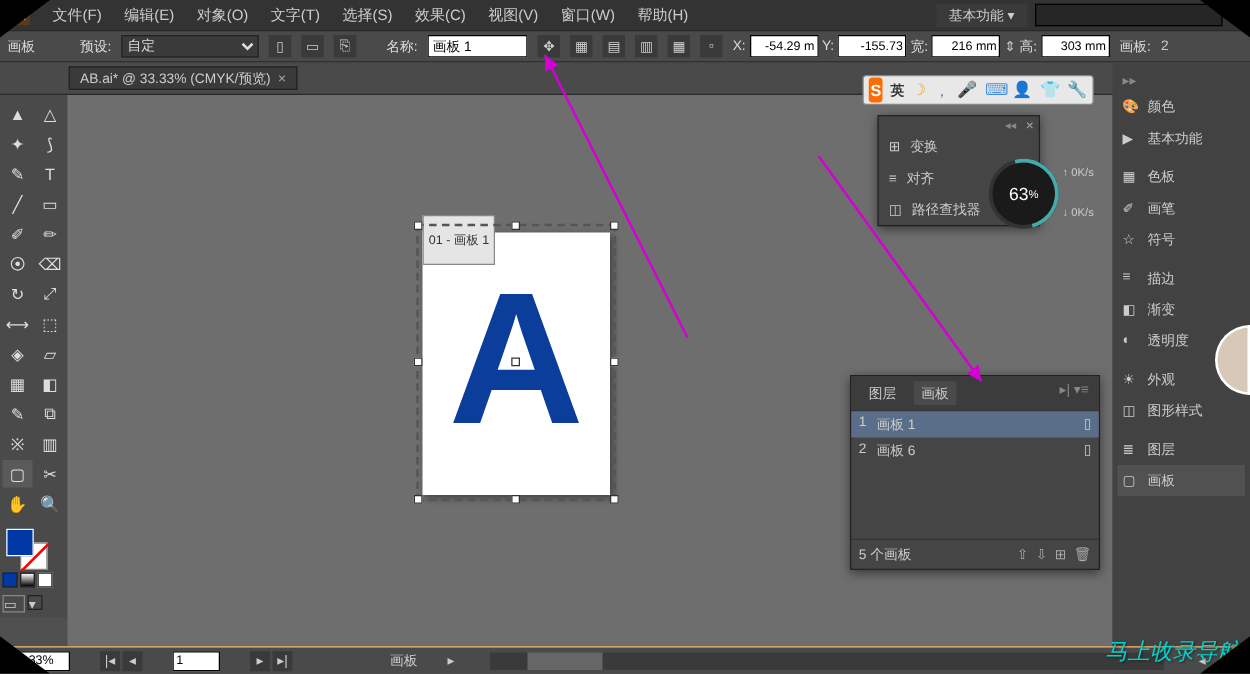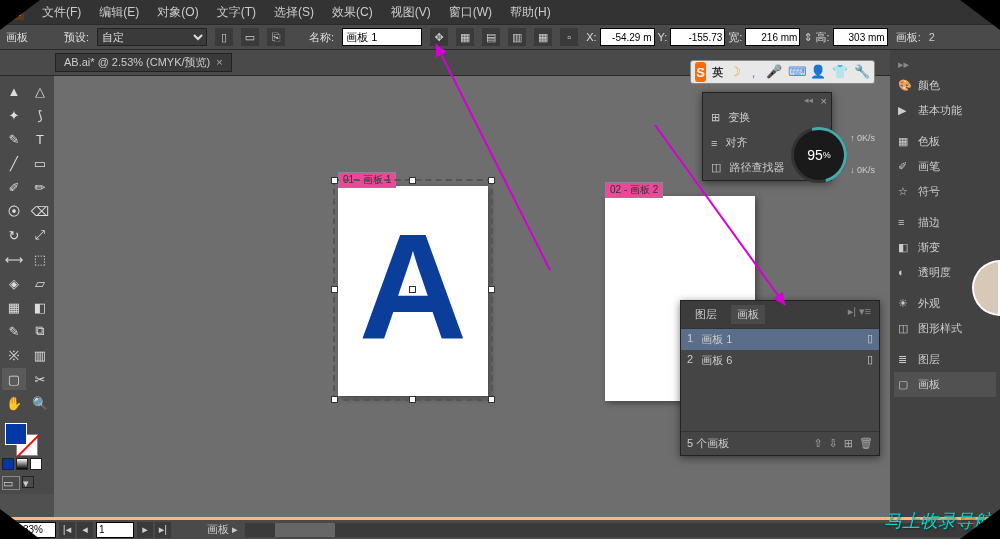--- a/index.html
+++ b/index.html
@@ -25,42 +25,42 @@
 .toolbar .swatch{grid-column:1/3;margin-top:4px;position:relative;height:36px}
 .toolbar .swatch .fg{position:absolute;width:22px;height:22px;background:#0039a6;border:1px solid #fff;left:3px;top:3px}
 .toolbar .swatch .bg{position:absolute;width:22px;height:22px;background:#fff;border:1px solid #888;left:14px;top:14px}
 .toolbar .swatch .bg::after{content:"";position:absolute;width:30px;height:2px;background:red;transform:rotate(-45deg);left:-4px;top:10px}
 .toolbar .mini{display:flex;gap:2px;grid-column:1/3}
 .toolbar .mini div{width:12px;height:12px;border:1px solid #222}
 .canvas{position:absolute;left:54px;top:76px;right:110px;bottom:22px;background:#6e6e6e}
 .artboard{position:absolute;background:#fff;box-shadow:2px 2px 6px rgba(0,0,0,.4)}
 .ab1{left:284px;top:110px;width:150px;height:210px}
 .ab2{left:551px;top:120px;width:150px;height:205px}
-.ablabel{position:absolute;top:-14px;left:0;background:#ec4899;border:1px solid #888;padding:0 4px;font-size:10px;color:#333}
+.ablabel{position:absolute;top:-14px;left:0;background:#e5e5e5;border:1px solid #888;padding:12px 4px;font-size:10px;color:#333}
 .sel{position:absolute;border:2px dashed #555;pointer-events:none}
 .sel1{left:279px;top:103px;width:160px;height:222px}
 .handle{position:absolute;width:7px;height:7px;background:#fff;border:1px solid #333}
 .bigA{font-size:150px;font-weight:bold;color:#0b3e9b;text-align:center;line-height:200px;font-family:Arial,sans-serif}
 .rightcol{position:absolute;right:0;top:50px;width:110px;background:#424242;bottom:0;padding:6px 4px;font-size:11px}
 .rightcol .row{display:flex;align-items:center;gap:6px;padding:5px 4px;cursor:pointer}
 .rightcol .ric{width:14px;height:14px;display:inline-block}
 .rightcol .active{background:#515151}
 .panel{position:absolute;background:#454545;border:1px solid #222;box-shadow:0 2px 8px rgba(0,0,0,.5);font-size:11px}
 .panel .phead{display:flex;gap:8px;padding:4px 8px;border-bottom:1px solid #333;background:#3c3c3c}
 .panel .ptab{padding:2px 6px;cursor:pointer}
 .panel .ptab.on{background:#4a4a4a}
 .panel .pitem{display:flex;align-items:center;gap:8px;padding:5px 8px;cursor:pointer}
 .panel .close{position:absolute;top:2px;right:4px;cursor:pointer;color:#aaa}
 .p-trans{left:702px;top:92px;width:130px}
 .p-art{left:680px;top:300px;width:200px}
 .p-art .row2{display:flex;padding:3px 6px;gap:8px}
 .p-art .row2.sel2{background:#5a6e8a}
 .p-art .foot{border-top:1px solid #333;padding:4px 6px;display:flex;justify-content:space-between;align-items:center}
 .p-art .ficons{display:flex;gap:6px;color:#aaa}
-.statusbar{position:absolute;bottom:0;left:0;right:0;height:22px;background:#4a4a4a;border-top:3px solid #fdba74;display:flex;align-items:center;padding:0 6px;gap:3px;font-size:11px}
+.statusbar{position:absolute;bottom:0;left:0;right:0;height:22px;background:#4a4a4a;border-top:1px solid #fdba74;display:flex;align-items:center;padding:0 6px;gap:24px;font-size:11px}
 .statusbar input{width:50px;height:16px;background:#fff;color:#000;border:1px solid #000;font-size:10px;padding:0 2px}
 .statusbar .nav{display:flex;gap:2px}
 .statusbar .nav div{width:16px;height:16px;background:#3a3a3a;display:flex;align-items:center;justify-content:center;cursor:pointer}
 .sbar{flex:1;height:14px;background:#3a3a3a;margin:0 4px;position:relative}
 .sbar .thumb{position:absolute;left:30px;width:60px;height:100%;background:#666}
 .arrow{position:absolute;pointer-events:none}
 .ext-toolbar{position:absolute;left:690px;top:60px;width:185px;height:24px;background:#e8e8e8;border:1px solid #888;border-radius:3px;display:flex;align-items:center;gap:6px;padding:0 4px}
 .ext-toolbar .badge{width:20px;height:20px;background:#ff6b00;border-radius:3px;color:#fff;display:flex;align-items:center;justify-content:center;font-weight:bold;font-size:13px}
 .ext-toolbar .ei{width:16px;height:16px;font-size:13px}
 .gauge{position:absolute;left:791px;top:127px;width:56px;height:56px;border-radius:50%;background:#1a1a1a;border:3px solid #333;display:flex;align-items:center;justify-content:center;color:#fff;font-size:14px}
@@ -86,20 +86,25 @@
     </div>
   <div class="mi">文件(F)</div>
   <div class="mi">编辑(E)</div>
   <div class="mi">对象(O)</div>
   <div class="mi">文字(T)</div>
   <div class="mi">选择(S)</div>
   <div class="mi">效果(C)</div>
   <div class="mi">视图(V)</div>
   <div class="mi">窗口(W)</div>
   <div class="mi">帮助(H)</div>
+  <div class="right">
+    <div class="basic"><span>基本功能</span> ▾</div>
+    <div class="search"></div>
+    <div>▭</div>
+  </div>
 </div>
 
 <div class="ctrl1">
   <span class="lbl">画板</span>
   <span style="width:20px"></span>
   <span class="lbl">预设:</span>
   <select style="width:110px"><option>自定</option></select>
   <div class="icn">▯</div>
   <div class="icn">▭</div>
   <div class="icn">⎘</div>
@@ -121,21 +126,21 @@
     <input class="num" value="216 mm" style="">
     <span>⇕</span>
     <span class="lbl">高:</span>
     <input class="num" value="303 mm" style="">
   </div>
   <span class="lbl">画板:</span>
   <span>2</span>
 </div>
 
 <div class="ctrl2">
-  <div class="tab"><span>AB.ai* @ 2.53% (CMYK/预览)</span><span class="x">×</span></div>
+  <div class="tab"><span>AB.ai* @ 33.33% (CMYK/预览)</span><span class="x">×</span></div>
 </div>
 
 <div class="toolbar">
   <div class="t">▲</div>
   <div class="t">△</div>
   <div class="t">✦</div>
   <div class="t">⟆</div>
   <div class="t">✎</div>
   <div class="t">T</div>
   <div class="t">╱</div>
@@ -173,23 +178,20 @@
     <div style="width:18px;height:14px;border:1px solid #888">▭</div>
     <div>▾</div>
   </div>
 </div>
 
 <div class="canvas">
   <div class="artboard ab1">
     <div class="ablabel">01 - 画板 1</div>
     <div class="bigA">A</div>
   </div>
-  <div class="artboard ab2">
-    <div class="ablabel">02 - 画板 2</div>
-  </div>
 
   <div class="sel sel1">
     <div class="handle" style="left:-4px;top:-4px"></div>
     <div class="handle" style="left:50%;top:-4px;margin-left:-4px"></div>
     <div class="handle" style="right:-4px;top:-4px"></div>
     <div class="handle" style="left:-4px;top:50%;margin-top:-4px"></div>
     <div class="handle" style="left:50%;top:50%;margin:-4px 0 0 -4px"></div>
     <div class="handle" style="right:-4px;top:50%;margin-top:-4px"></div>
     <div class="handle" style="left:-4px;bottom:-4px"></div>
     <div class="handle" style="left:50%;bottom:-4px;margin-left:-4px"></div>
@@ -220,21 +222,21 @@
       <span>≡</span>
       <span>对齐</span>
     </div>
   <div class="pitem">
       <span>◫</span>
       <span>路径查找器</span>
     </div>
 </div>
 
 <div class="gauge">
-  <span>95</span>
+  <span>63</span>
     <span style="font-size:9px">%</span>
 </div>
 <div class="gauge-lbl">
   <div>↑ <span>0K/s</span></div>
   <div style="margin-top:22px">↓ <span>0K/s</span></div>
 </div>
 
 <div class="panel p-art">
   <div class="phead">
     <div class="ptab">图层</div>

